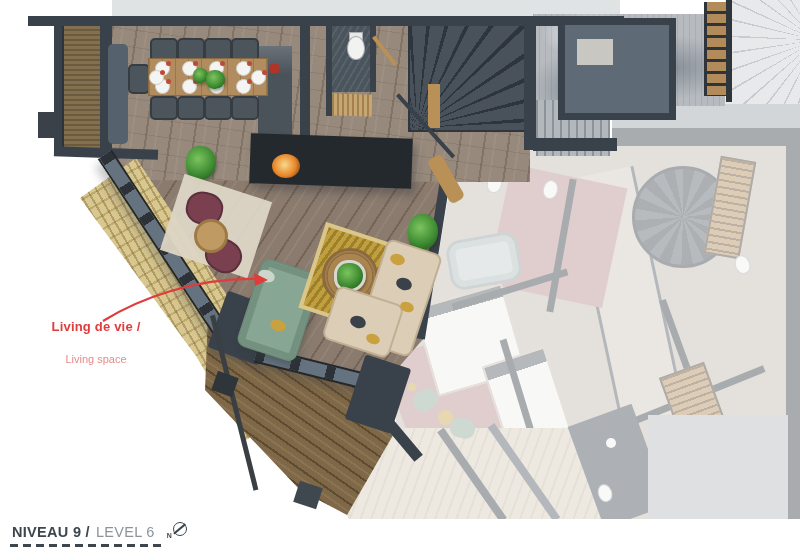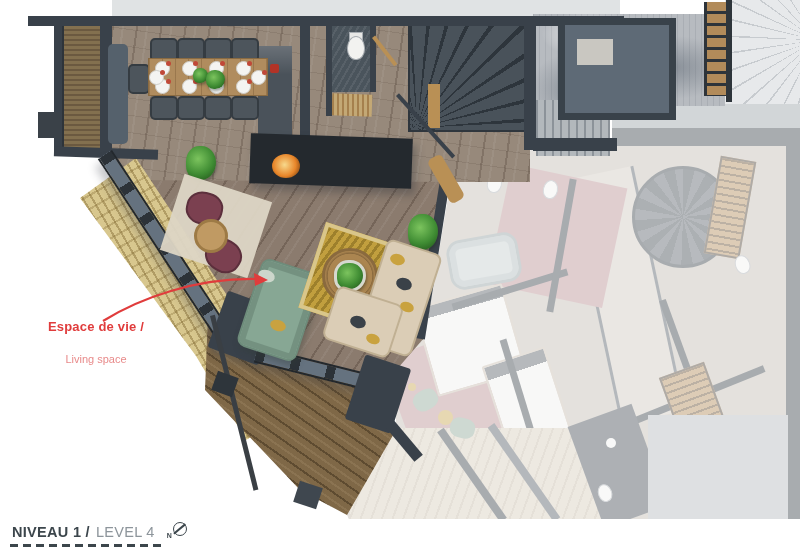--- a/index.html
+++ b/index.html
@@ -189,26 +189,26 @@
   <div class="a pill" style="left:390px;top:254px;width:15px;height:11px;background:#c9a23f;transform:rotate(18deg);"></div>
   <div class="a pill" style="left:396px;top:278px;width:16px;height:12px;background:#3a4148;transform:rotate(18deg);"></div>
   <div class="a pill" style="left:400px;top:302px;width:14px;height:10px;background:#c9a23f;transform:rotate(18deg);"></div>
   <div class="a pill" style="left:350px;top:316px;width:16px;height:12px;background:#3a4148;transform:rotate(18deg);"></div>
   <div class="a pill" style="left:366px;top:334px;width:14px;height:10px;background:#c9a23f;transform:rotate(18deg);"></div>
 
   <svg class="a" style="left:0;top:0;" width="800" height="553" viewBox="0 0 800 553">
     <path class="arrow-path" d="M 103 321 C 140 298 196 278 256 279"></path>
     <polygon class="arrowhead" points="268,280 254,273 255,286"></polygon>
   </svg>
-  <div class="a ann-fr" style="left:34px;top:319px;">Espace de vie /</div>
+  <div class="a ann-fr" style="left:34px;top:319px;">Living de vie /</div>
   <div class="a ann-en" style="left:34px;top:353px;">Living space</div>
 
   <div class="a footer" style="left:12px;top:524px;">
-    <span class="lvl-fr">NIVEAU 1 /</span>
-    <span class="lvl-en">LEVEL 4</span>
+    <span class="lvl-fr">NIVEAU 9 /</span>
+    <span class="lvl-en">LEVEL 6</span>
     <span class="compass">
       <span class="compass-n">N</span>
       <span class="compass-circle">
           <span class="compass-needle"></span>
         </span>
     </span>
   </div>
   <div class="a dashes" style="left:10px;top:544px;width:154px;height:3px;"></div>
 
 </div>

